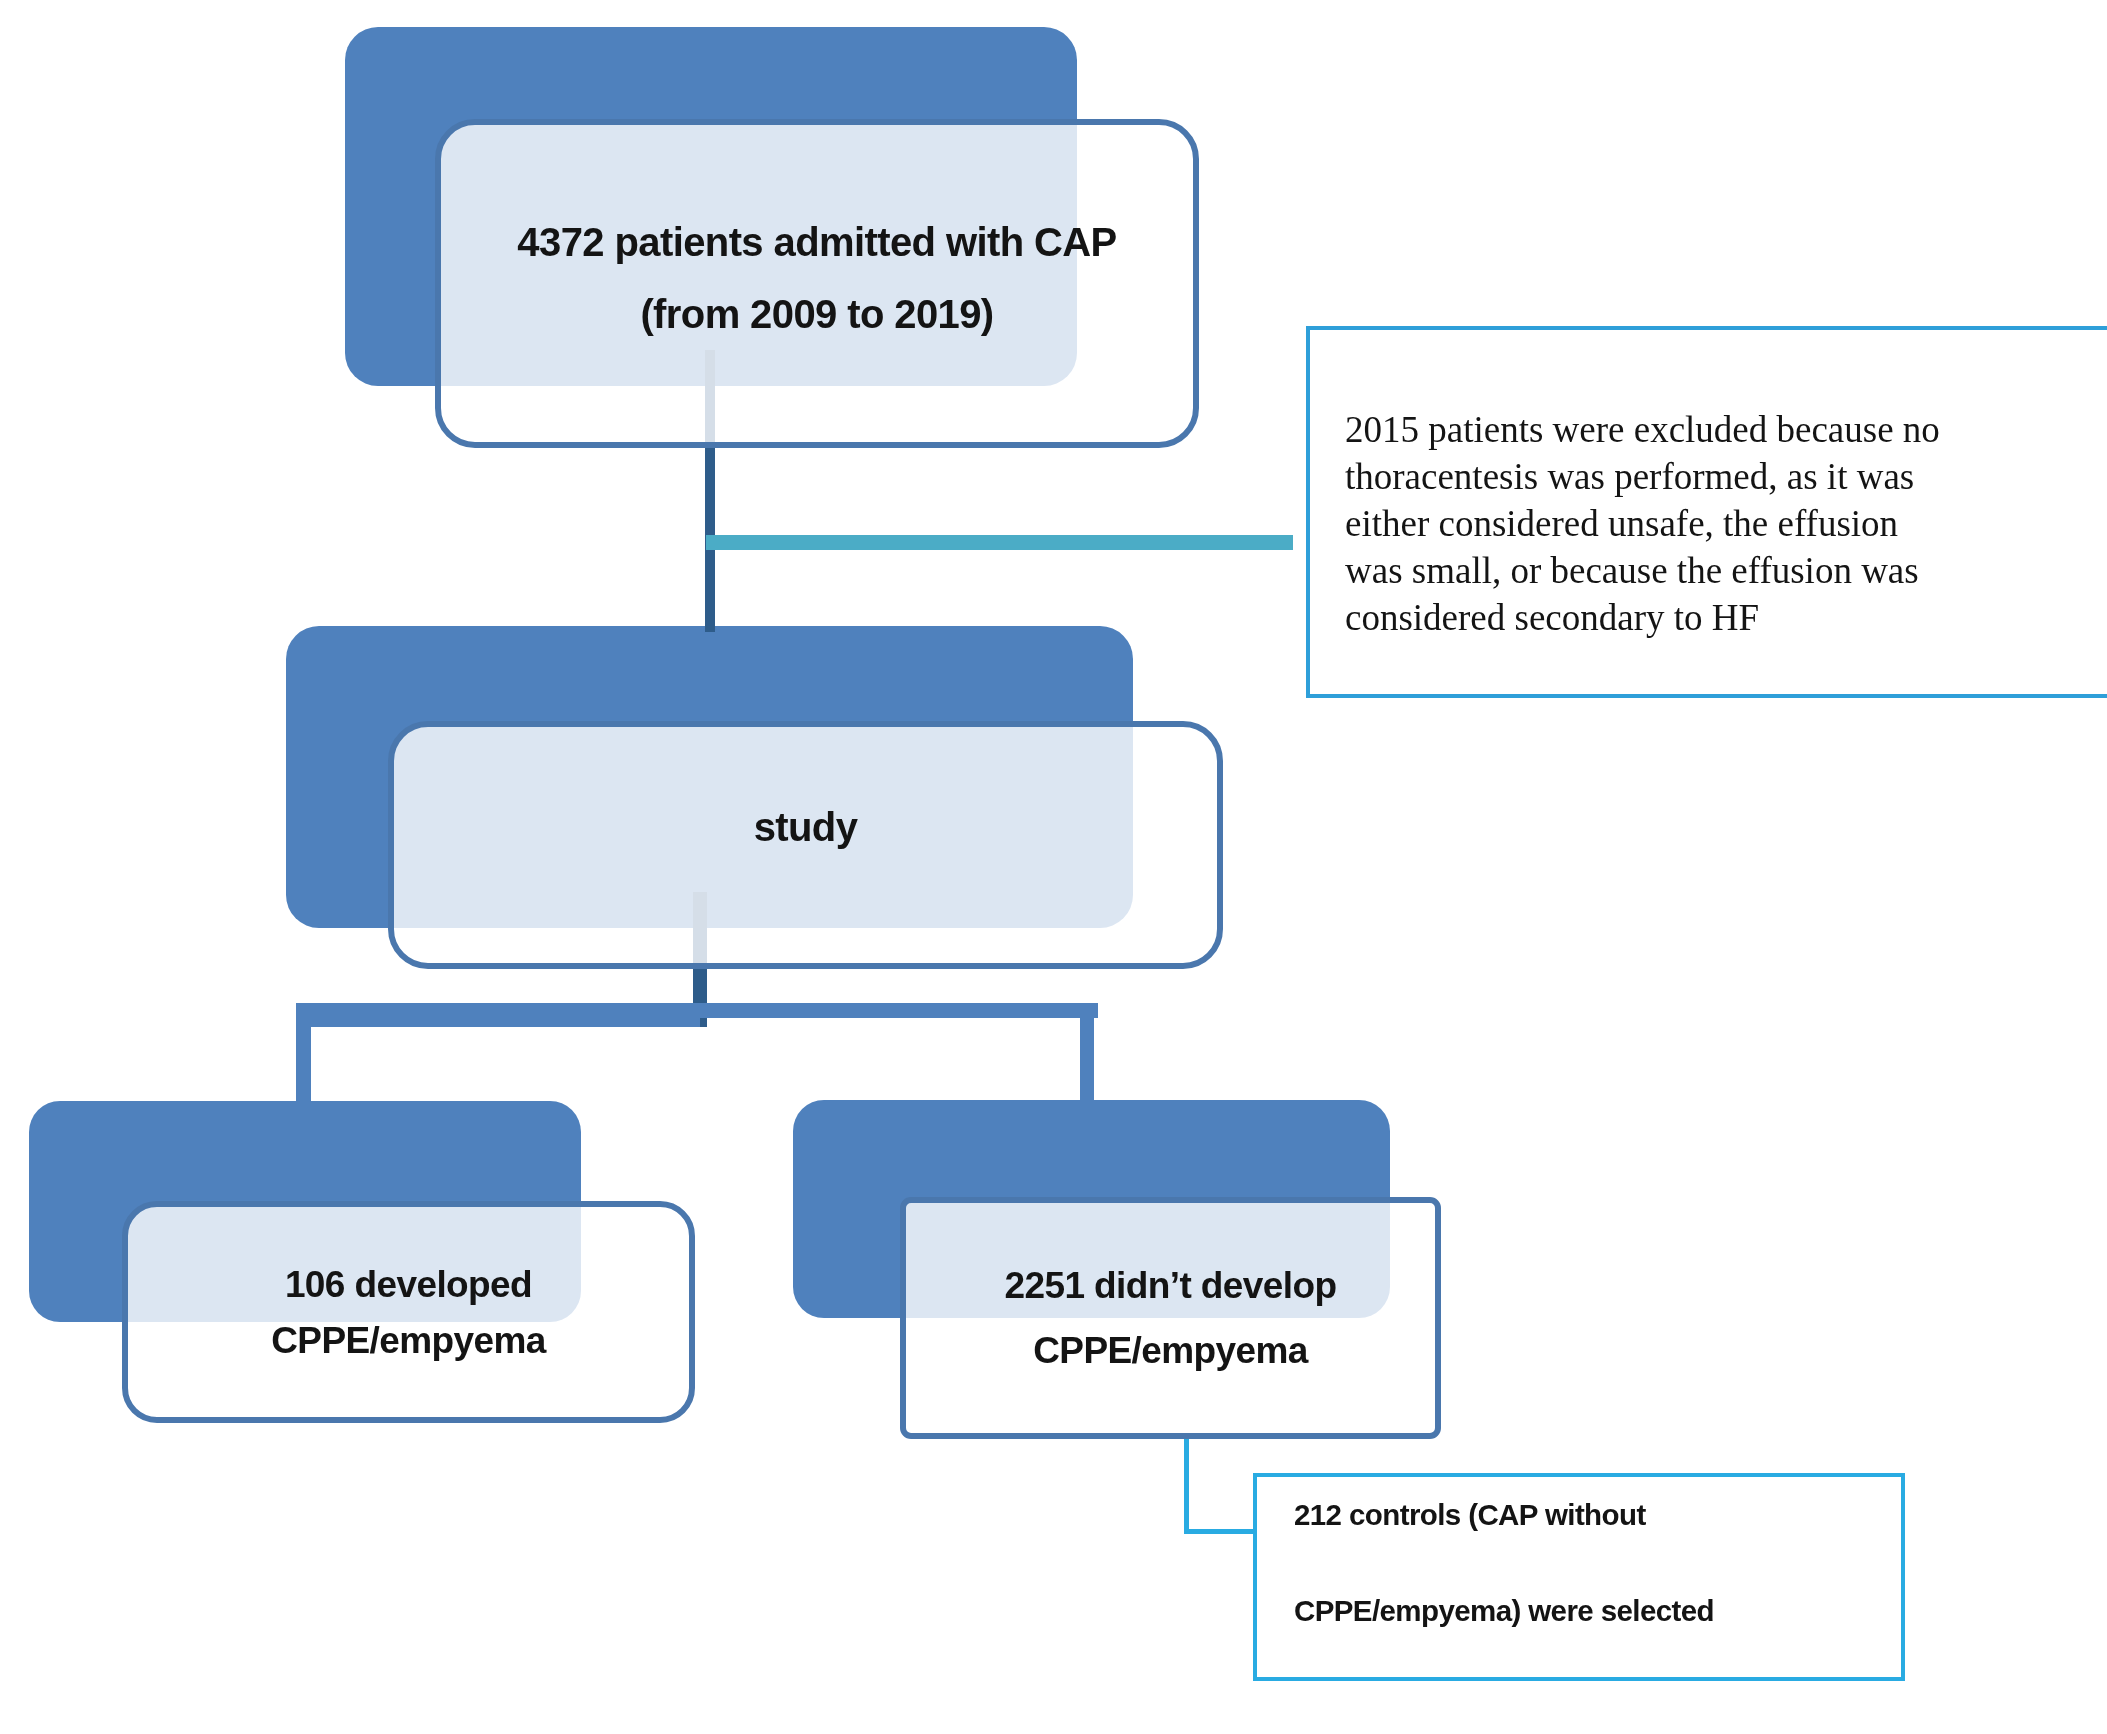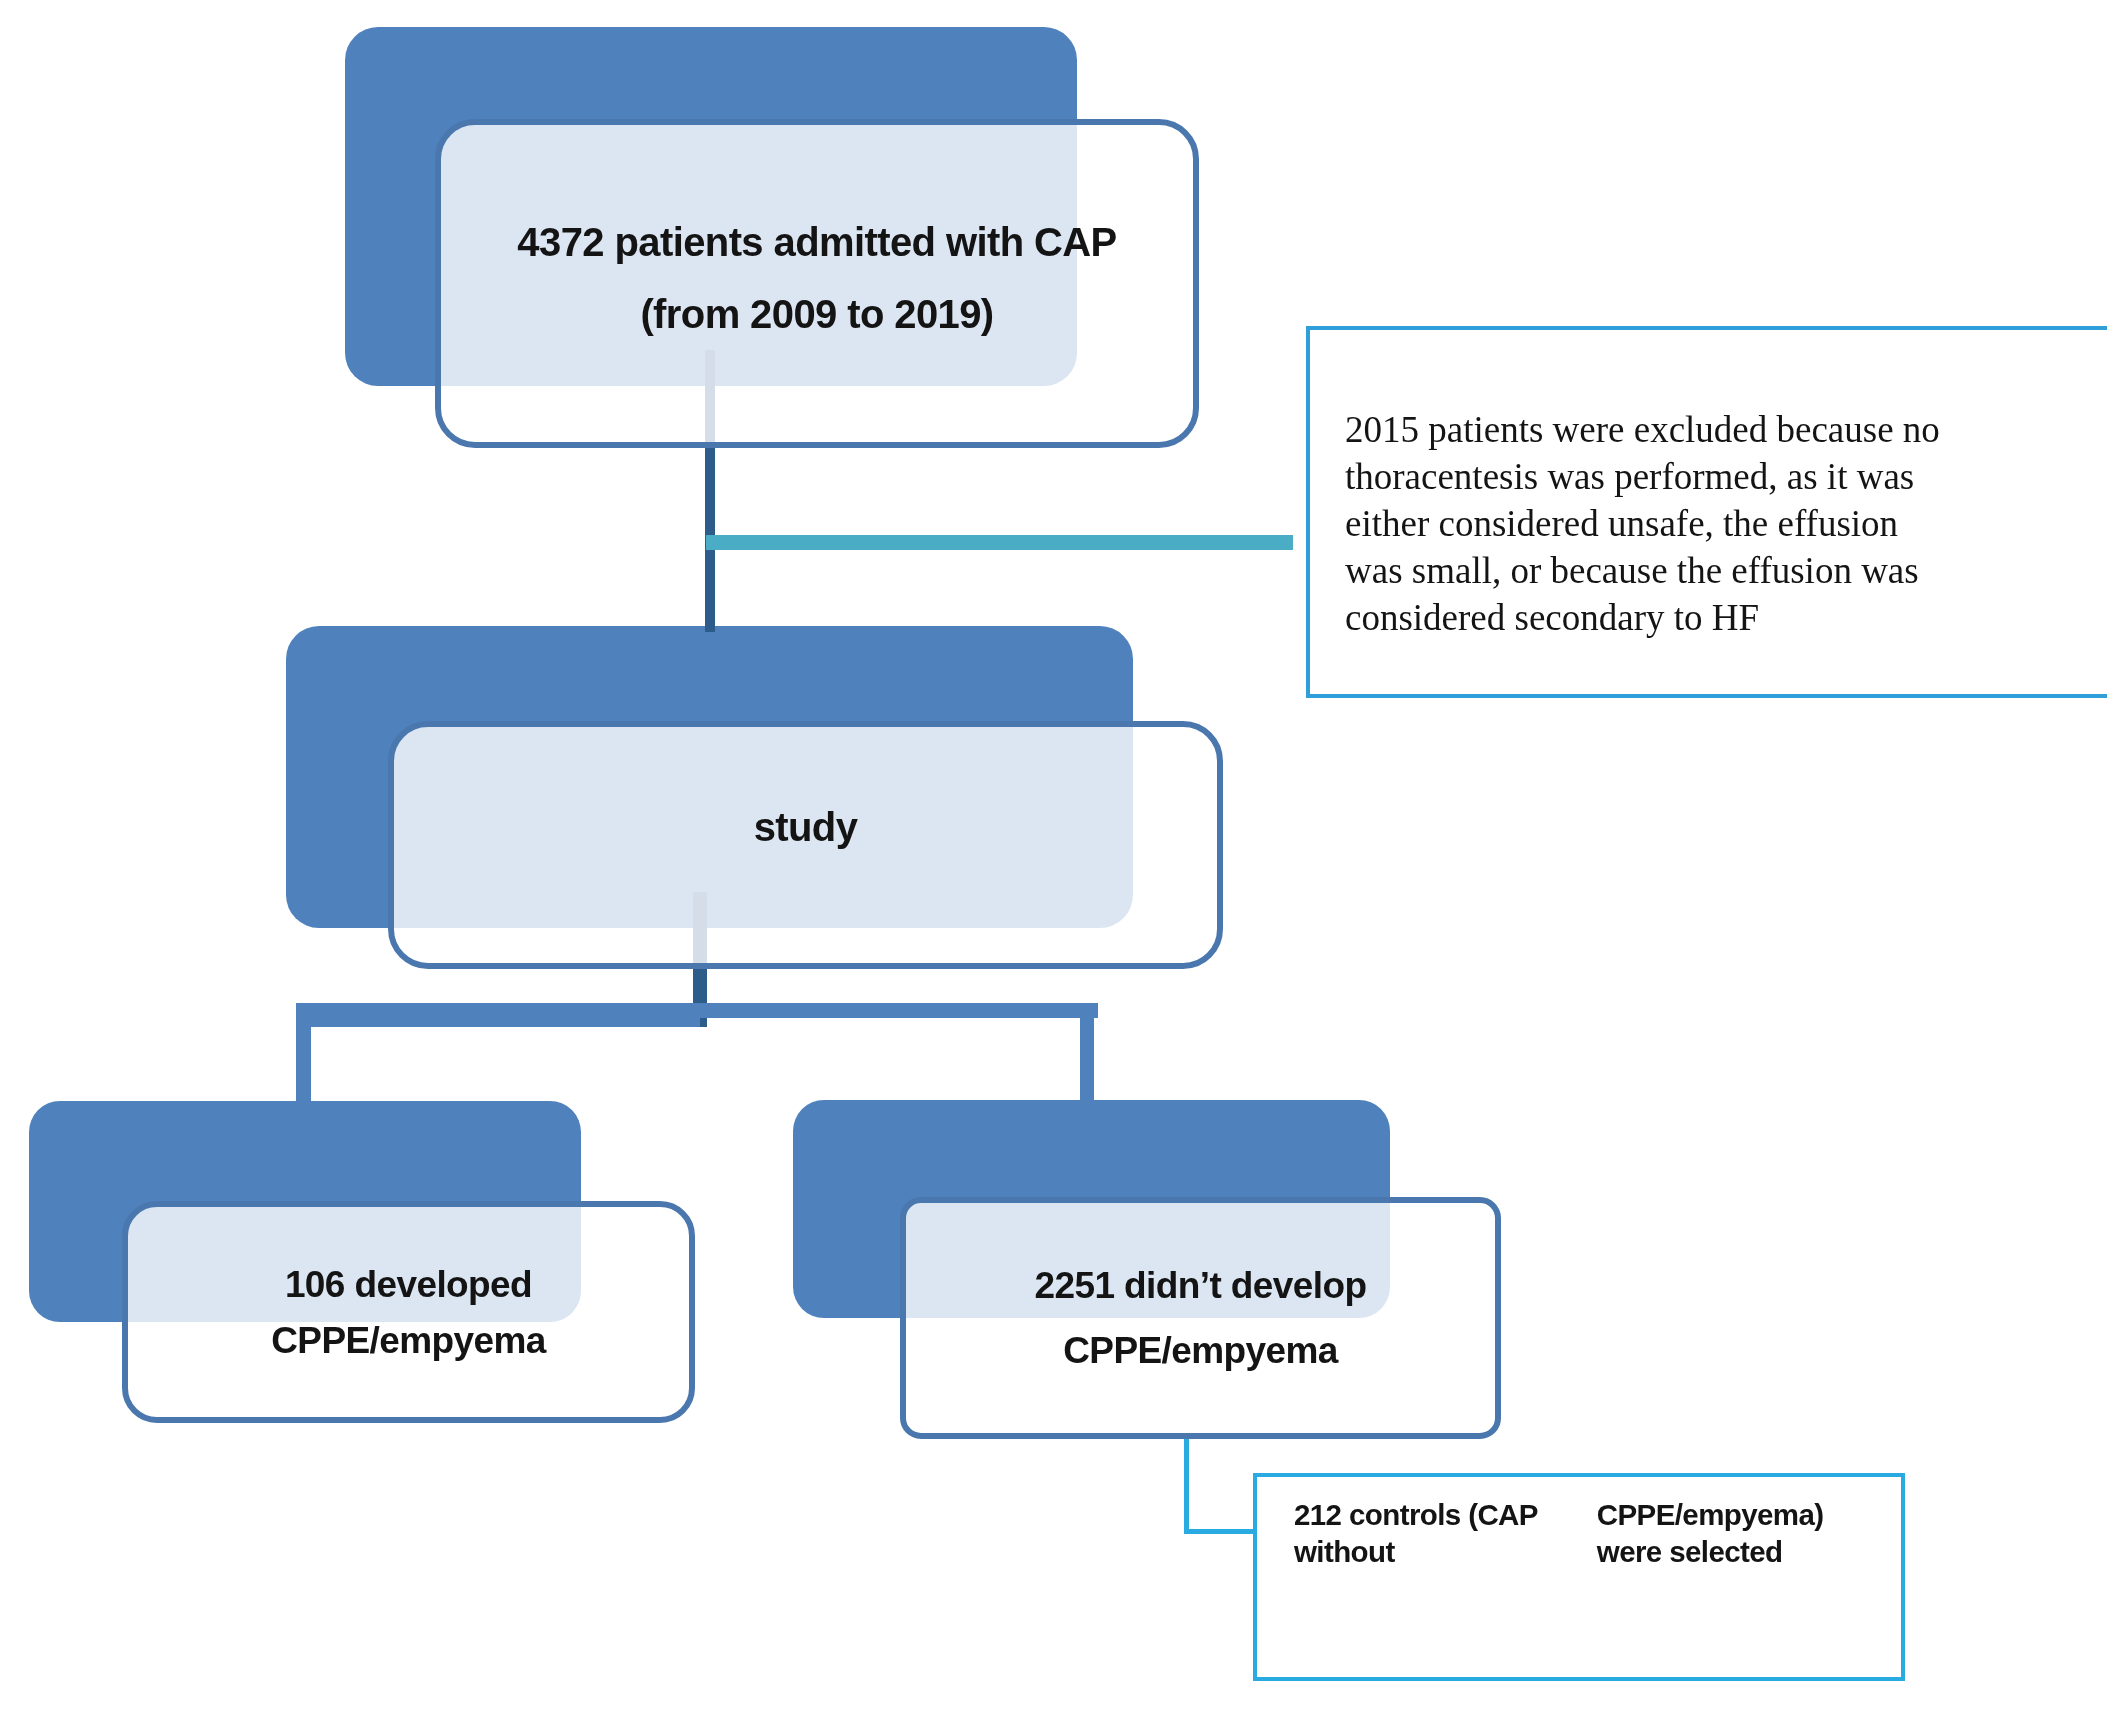--- a/index.html
+++ b/index.html
@@ -26,21 +26,21 @@
   .conn-thin{background:var(--connector-thin,#29abe2);}
   
   .note{background:#ffffff;z-index:3;}
   .note-excluded{
     border:4.5px solid var(--note-border-excluded,#2e9fd9);
     font-family:"Liberation Serif",serif;font-size:37px;line-height:47px;
     padding:76px 19px 0 35px;letter-spacing:0;
   }
   .note-controls{
     border:4.5px solid var(--note-border-controls,#29abe2);
-    display:flex;flex-direction:row;gap:59px;
+    display:flex;flex-direction:column;gap:59px;
     padding:19px 13px 0 37px;
     font-weight:700;font-size:29.5px;line-height:37px;letter-spacing:-0.6px;
   }
   .t-lg{font-size:40px;}
   .t-md{font-size:37px;}
 </style>
 </head>
 <body>
 
 <div class="canvas">
@@ -77,21 +77,21 @@
   <div class="abs conn conn-branch" style="left:296px;top:1003px;width:14.8px;height:98px;"></div>
   <div class="abs conn conn-branch" style="left:1080px;top:1003px;width:14px;height:98px;"></div>
 
   <div class="abs back" style="left:29px;top:1101px;width:552px;height:221px;border-radius:31px;"></div>
   <div class="abs front t-md" style="left:122px;top:1201px;width:573px;height:222px;row-gap:19px;border-radius:35px;text-align:right;">
     <div>106 developed</div>
     <div>CPPE/empyema</div>
   </div>
 
   <div class="abs back" style="left:793px;top:1100px;width:597px;height:218px;border-radius:31px;"></div>
-  <div class="abs front t-md" style="left:900px;top:1197px;width:601px;height:242px;row-gap:28px;border-radius:21px;">
+  <div class="abs front t-md" style="left:900px;top:1197px;width:541px;height:242px;row-gap:28px;border-radius:11px;">
     <div>2251 didn’t develop</div>
     <div>CPPE/empyema</div>
   </div>
 
   <div class="abs conn conn-thin" style="left:1184px;top:1439px;width:5.1px;height:94px;"></div>
   <div class="abs conn conn-thin" style="left:1184px;top:1529px;width:69px;height:5.1px;"></div>
 
   <div class="abs note note-controls" style="left:1253px;top:1473px;width:652px;height:208px;">
     <div>212 controls (CAP without</div>
     <div>CPPE/empyema) were selected</div>

